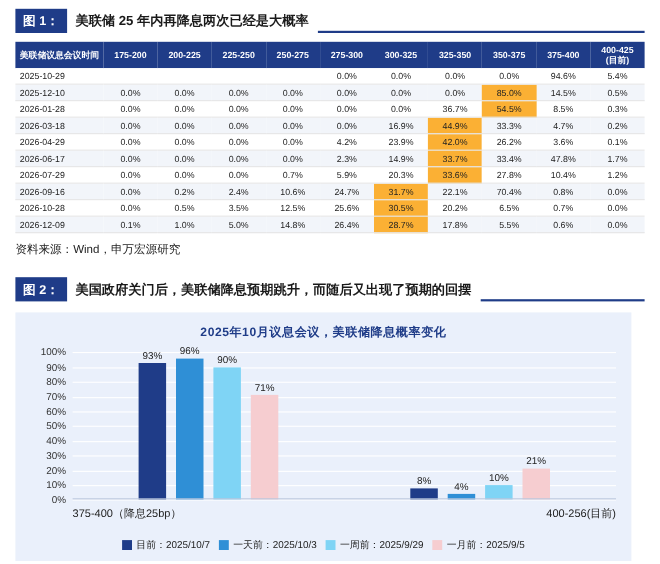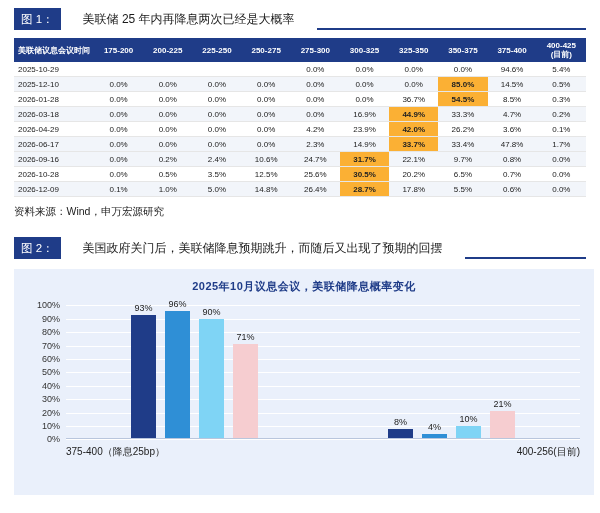--- a/index.html
+++ b/index.html
@@ -14,30 +14,30 @@
   
   .fig-title {
     display: flex; align-items: stretch;
     height: 22px;
     margin: 8px 14px 8px 14px;
   }
   .fig-title .tag {
     background: #1f3c88;
     color: #ffffff;
     font-size: 11.5px;
-    font-weight: normal;
+    font-weight: bold;
     padding: 3px 7px 3px 7px;
     white-space: nowrap;
     display: flex; align-items: center;
   }
   .fig-title .txt {
     color: #1a1a1a;
     font-size: 12px;
-    font-weight: normal;
-    padding: 3px 22px;
+    font-weight: bold;
+    padding: 3px 8px;
     display: flex; align-items: center;
     white-space: nowrap;
   }
   .fig-title .line {
     flex: 1;
     border-bottom: 2px solid #1f3c88;
     align-self: flex-end;
     margin-bottom: 0px;
   }
 
@@ -67,31 +67,31 @@
     padding: 2.5px 2px;
     text-align: center;
     color: #222;
     border-bottom: 1px solid #e6e6e6;
     font-size: 8px;
     white-space: nowrap;
   }
   table.fedtable td.first { text-align: left; padding-left: 4px; color:#222; }
   table.fedtable tr.odd td { background: #ffffff; }
   table.fedtable tr.even td { background: #f2f5fa; }
-  table.fedtable td.hl-orange { background: #fbb034 !important; font-weight: bold; color:#222; }
+  table.fedtable td.hl-orange { background: #fbb034 !important; font-weight: normal; color:#222; }
 
   .source {
     margin: 8px 14px 0 14px;
     font-size: 10.5px;
     color: #222;
   }
 
   
   .chart-box {
-    margin: 10px 6px 0 14px;
+    margin: 10px 26px 0 14px;
     background: #eaf0fb;
     height: 226px;
     position: relative;
   }
   .chart-title {
     text-align: center;
     font-size: 11px;
     color: #1f3c88;
     font-weight: bold;
     padding-top: 10px;
@@ -244,30 +244,43 @@
             <td>0.0%</td>
             <td>0.0%</td>
             <td>0.0%</td>
             <td>2.3%</td>
             <td>14.9%</td>
             <td class="hl-orange">33.7%</td>
             <td>33.4%</td>
             <td>47.8%</td>
             <td>1.7%</td>
           </tr>
+          <tr class="odd">
+            <td class="first">2026-07-29</td>
+            <td>0.0%</td>
+            <td>0.0%</td>
+            <td>0.0%</td>
+            <td>0.7%</td>
+            <td>5.9%</td>
+            <td>20.3%</td>
+            <td class="hl-orange">33.6%</td>
+            <td>27.8%</td>
+            <td>10.4%</td>
+            <td>1.2%</td>
+          </tr>
           <tr class="even">
             <td class="first">2026-09-16</td>
             <td>0.0%</td>
             <td>0.2%</td>
             <td>2.4%</td>
             <td>10.6%</td>
             <td>24.7%</td>
             <td class="hl-orange">31.7%</td>
             <td>22.1%</td>
-            <td>9.7%</td>
+            <td>70.4%</td>
             <td>0.8%</td>
             <td>0.0%</td>
           </tr>
           <tr class="odd">
             <td class="first">2026-10-28</td>
             <td>0.0%</td>
             <td>0.5%</td>
             <td>3.5%</td>
             <td>12.5%</td>
             <td>25.6%</td>
@@ -366,15 +379,33 @@
               <div class="bar-val" style="bottom: calc(21% + 2px);">21%</div>
             </div>
           </div>
         </div>
       <div class="axisline"></div>
     </div>
     <div class="xlabels">
         <div class="xlab">375-400（降息25bp）</div>
         <div class="xlab">400-256(目前)</div>
       </div>
+    <div class="legend">
+        <div class="item">
+          <span class="swatch" style="background: rgb(31, 60, 136);"></span>
+          <span>目前：2025/10/7</span>
+        </div>
+        <div class="item">
+          <span class="swatch" style="background: rgb(47, 143, 214);"></span>
+          <span>一天前：2025/10/3</span>
+        </div>
+        <div class="item">
+          <span class="swatch" style="background: rgb(127, 212, 245);"></span>
+          <span>一周前：2025/9/29</span>
+        </div>
+        <div class="item">
+          <span class="swatch" style="background: rgb(246, 205, 208);"></span>
+          <span>一月前：2025/9/5</span>
+        </div>
+      </div>
   </div>
 
 </div>
 
 </body></html>

